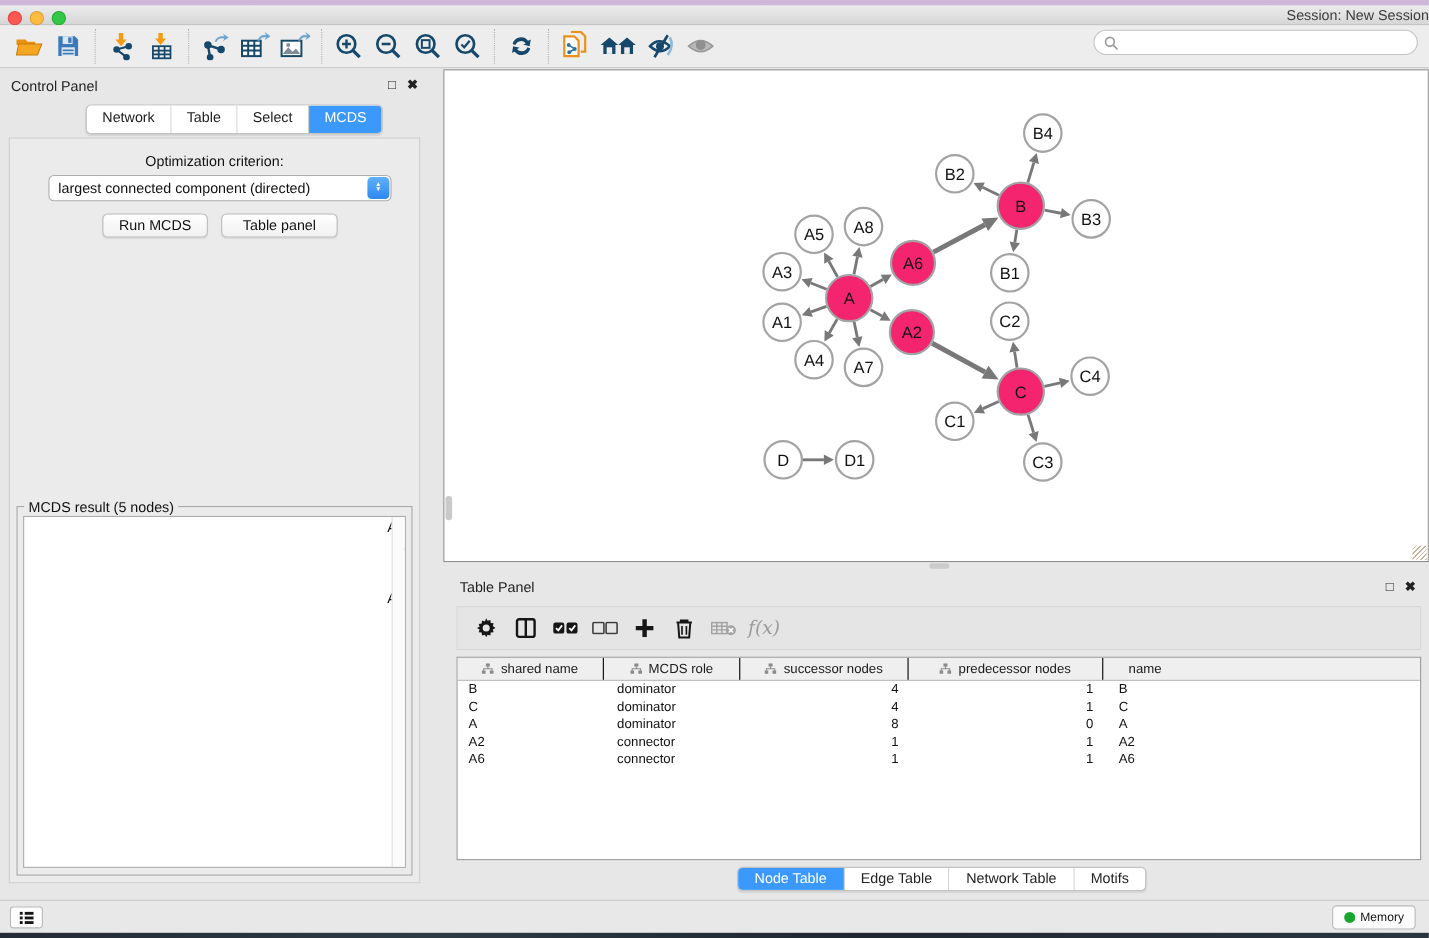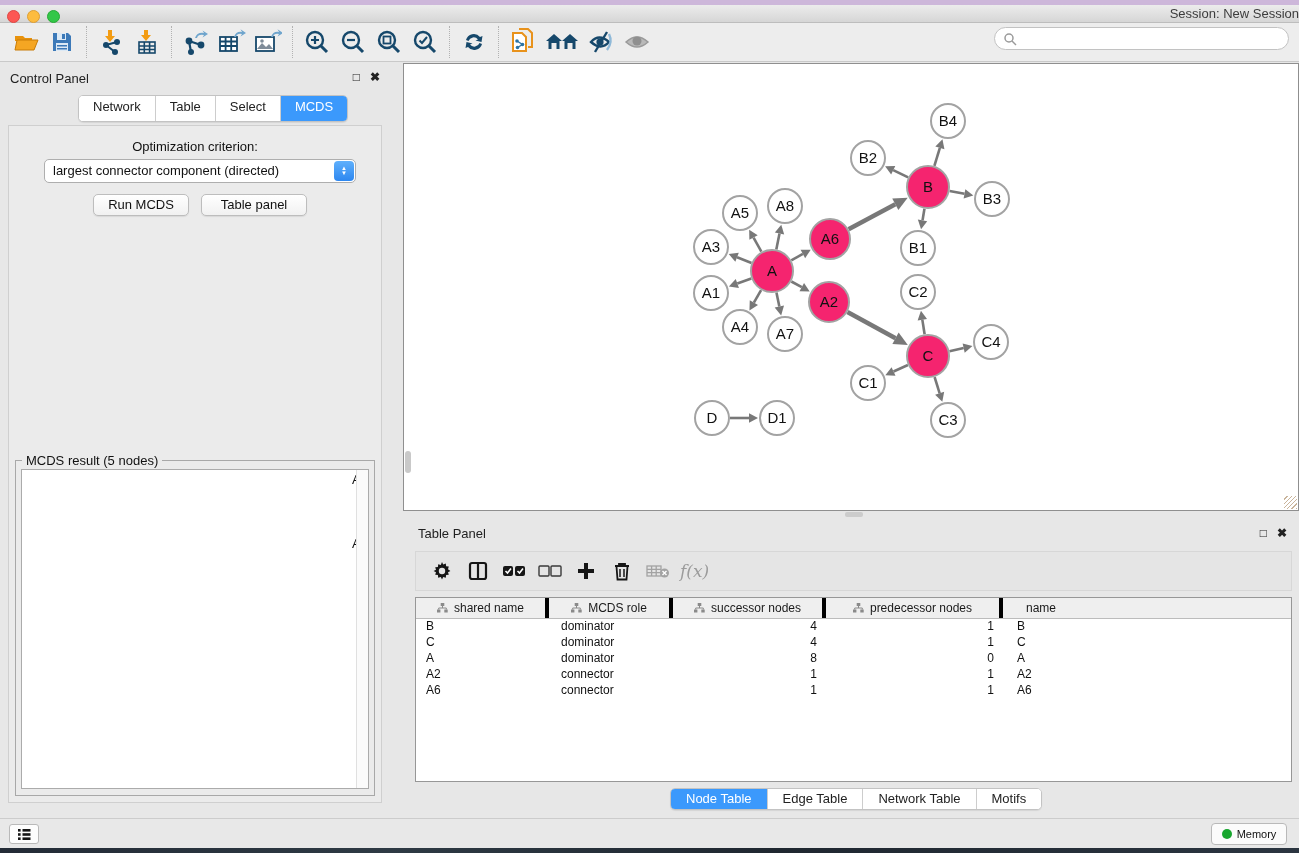--- a/index.html
+++ b/index.html
@@ -60,21 +60,21 @@
   
   #table-panel { left:405px; top:518px; width:894px; height:297px; }
   #tp-title { position:absolute; left:13px; top:8px; font-size:13px; color:#222; }
   #tp-float { right:32px; }
   #tp-close { right:12px; font-weight:bold; }
   #tp-toolbar { position:absolute; left:10px; top:33px; width:877px; height:40px; background:#e5e5e5; border:1px solid #d7d7d7; display:flex; align-items:center; padding-left:8px; }
   .tpbtn { width:36px; height:34px; display:flex; align-items:center; justify-content:center; flex:0 0 auto; }
   #fx-label { font-family:"DejaVu Serif", serif; font-style:italic; font-size:17px; color:#9b9b9b; margin-left:4px; }
   #node-table { position:absolute; left:10px; top:79px; width:877px; height:185px; background:#fff; border:1px solid #979797; overflow:hidden; }
   #nt-header { display:flex; height:21px; background:#efefef; border-bottom:1px solid #bcbcbc; }
-  .hcell { display:flex; align-items:center; justify-content:center; border-right:4px solid #000000; font-size:12px; color:#1a1a1a; gap:6px; }
+  .hcell { display:flex; align-items:center; justify-content:center; border-right:1px solid #000000; font-size:12px; color:#1a1a1a; gap:6px; }
   .hcell:last-child { border-right:none; }
   .trow { display:flex; height:16px; font-size:12px; color:#111; }
   .tcell { overflow:hidden; white-space:nowrap; }
   #tp-tabs { position:absolute; left:265px; top:270px; }
   #tp-tabs .seg { padding:0 15px; height:20px; line-height:20px; }
 
   
   #statusbar { left:0; top:818px; width:1299px; height:30px; background:#e8e8e8; border-top:1px solid #cccccc; }
   #list-btn { position:absolute; left:9px; top:5px; width:30px; height:20px; background:#fdfdfd; border:1px solid #b9b9b9; border-radius:3px; display:flex; align-items:center; justify-content:center; }
   #memory-btn { position:absolute; right:12px; top:4px; width:76px; height:22px; background:#fbfbfb; border:1px solid #b9b9b9; border-radius:4px; display:flex; align-items:center; justify-content:center; gap:5px; font-size:11px; color:#111; }
@@ -245,21 +245,21 @@
   </div>
   <div class="segbar" id="cp-tabs">
       <div class="seg">Network</div>
       <div class="seg">Table</div>
       <div class="seg">Select</div>
       <div class="seg active">MCDS</div>
     </div>
   <div id="cp-content">
     <div id="opt-label">Optimization criterion:</div>
     <div id="criterion-select">
-      <span>largest connector component (directed)</span>
+      <span>largest connected component (directed)</span>
       <span id="criterion-stepper">
           <span>▲</span>
           <span>▼</span>
         </span>
     </div>
     <div class="macbtn" id="run-btn">Run MCDS</div>
     <div class="macbtn" id="closepanel-btn">Table panel</div>
     <div id="result-box">
       <span id="result-legend">MCDS result (5 nodes)</span>
       <div id="result-list">

